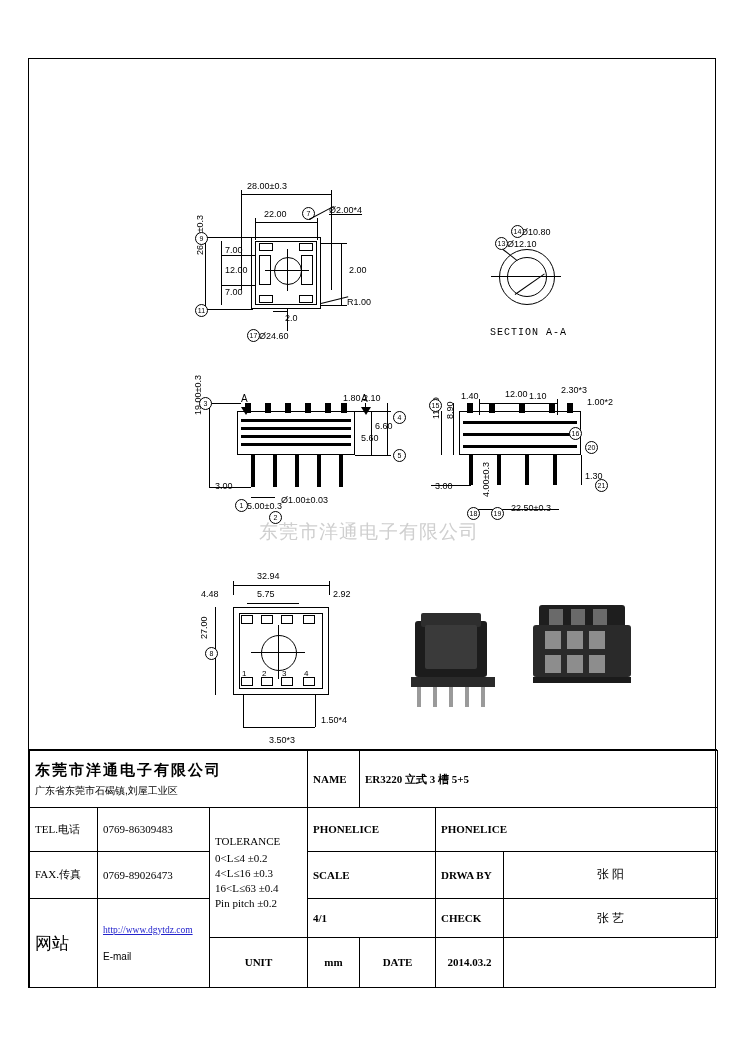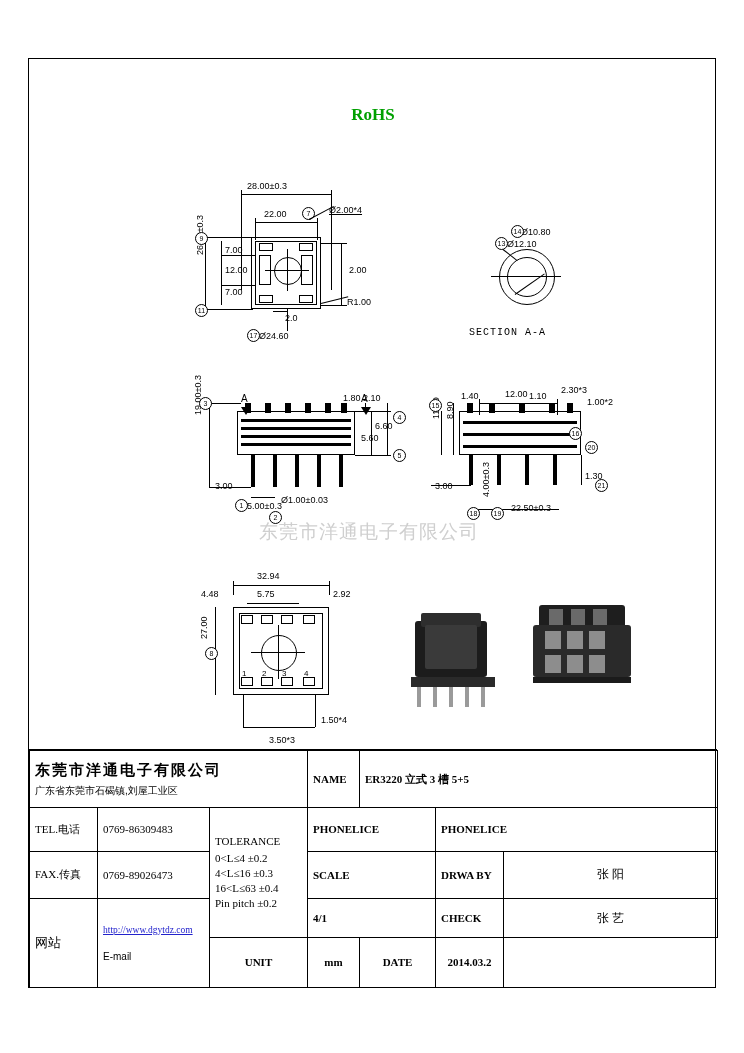--- a/index.html
+++ b/index.html
@@ -97,21 +97,20 @@
   .ctr { text-align: center; }
   .nm { font-family: "Liberation Sans", sans-serif; font-size: 11px; font-weight: bold; }
   .big { font-size: 12px; }
 </style>
 </head>
 <body>
 
 <div class="page">
   <div class="frame">
 
-    <div class="rohs">RoHS</div>
 
     <div class="drawing-area">
 
       <div>
 
         <div class="lbl" style="left:218px;top:122px;">28.00±0.3</div>
         <div class="ln hl" style="left:212px;top:135px;width:90px;"></div>
         <div class="ln vl" style="left:212px;top:131px;height:100px;"></div>
         <div class="ln vl" style="left:302px;top:131px;height:100px;"></div>
 
@@ -171,21 +170,21 @@
       <div>
         <div class="circ" style="left:470px;top:190px;width:54px;height:54px;"></div>
         <div class="circ" style="left:478px;top:198px;width:38px;height:38px;"></div>
         <div class="ln hl" style="left:462px;top:217px;width:70px;"></div>
         <div class="ln" style="left:486px;top:235px;width:36px;height:1px;transform:rotate(-35deg);transform-origin:left center;"></div>
         <div class="lbl" style="left:492px;top:168px;">Ø10.80</div>
         <div class="lbl" style="left:478px;top:180px;">Ø12.10</div>
         <div class="dnum" style="left:482px;top:166px;">14</div>
         <div class="dnum" style="left:466px;top:178px;">13</div>
         <div class="ln" style="left:474px;top:190px;width:18px;height:1px;transform:rotate(38deg);transform-origin:left center;"></div>
-        <div class="sec" style="left:440px;top:268px;">SECTION A-A</div>
+        <div class="sec" style="left:461px;top:268px;">SECTION A-A</div>
       </div>
 
       <div>
 
         <div class="box" style="left:208px;top:352px;width:118px;height:44px;"></div>
 
         <div class="fillblk" style="left:216px;top:344px;width:6px;height:10px;"></div>
         <div class="fillblk" style="left:236px;top:344px;width:6px;height:10px;"></div>
         <div class="fillblk" style="left:256px;top:344px;width:6px;height:10px;"></div>
         <div class="fillblk" style="left:276px;top:344px;width:6px;height:10px;"></div>
@@ -388,21 +387,21 @@
           <td colspan="2" class="nm">PHONELICE</td>
         </tr>
         <tr style="height:40px;">
           <td class="cjk" style="font-size:11px;">FAX.传真</td>
           <td>0769-89026473</td>
           <td colspan="2" class="nm">SCALE</td>
           <td class="nm">DRWA BY</td>
           <td class="ctr cjk" style="font-size:12px;">张 阳</td>
         </tr>
         <tr style="height:32px;">
-          <td rowspan="2" class="cjk" style="font-size:13px;">网站</td>
+          <td rowspan="2" class="cjk" style="font-size:17px;">网站</td>
           <td rowspan="2">
             <div class="lnk">http://www.dgytdz.com</div>
             <div style="height:16px;"></div>
             <div class="cjk" style="font-size:10px;">E-mail</div>
           </td>
           <td colspan="2" class="nm">4/1</td>
           <td class="nm">CHECK</td>
           <td class="ctr cjk" style="font-size:12px;">张 艺</td>
         </tr>
         <tr style="height:42px;">

